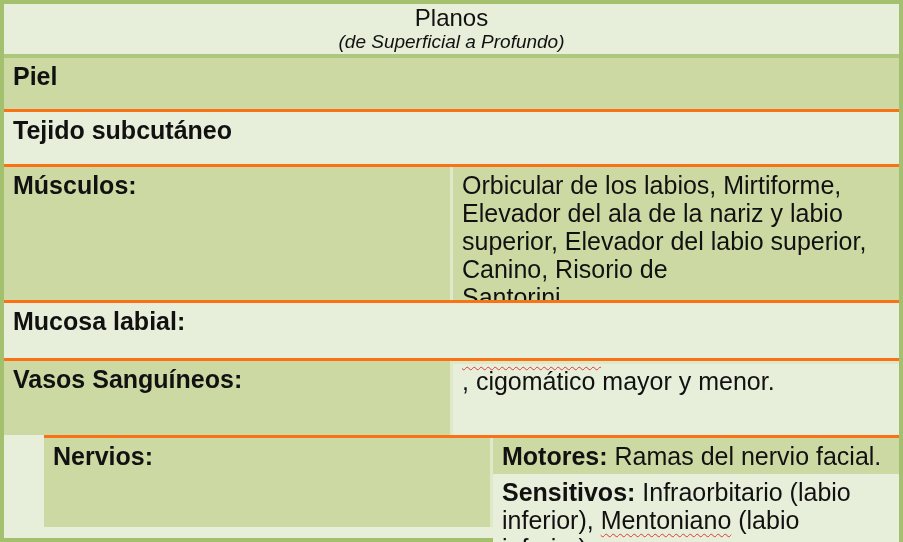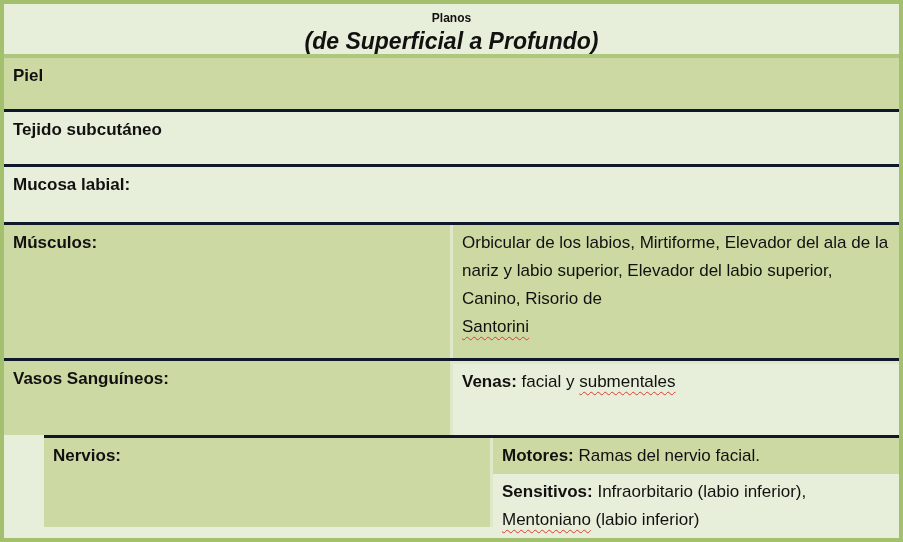--- a/index.html
+++ b/index.html
@@ -21,47 +21,47 @@
   
   .thead {
     height: 48px;
     box-sizing: content-box;
     background: #e7eed9;
     border-bottom: 4px solid #adc77d;
     text-align: center;
     padding-top: 2px;
   }
   .thead .title {
-    font-size: 12px;
-    font-weight: bold;
+    font-size: 24px;
+    font-weight: normal;
     line-height: 24px;
   }
   .thead .subtitle {
-    font-size: 23px;
-    font-weight: bold;
+    font-size: 19px;
+    font-weight: normal;
     font-style: italic;
     line-height: 23px;
   }
   
   .row { display: flex; box-sizing: border-box; }
-  .bt  { border-top: 3px solid #0f172a; }
+  .bt  { border-top: 3px solid #f97316; }
   .dark  { background: #ccd9a3; }
   .light { background: #e7eed9; }
 
   .h-piel     { height: 51px; }
   .h-tejido   { height: 55px; }
   .h-musculos { height: 136px; }
   .h-mucosa   { height: 58px; }
   .h-vasos    { height: 77px; }
   .h-nervios  { height: 92px; margin-left: 40px; }
 
   .cell {
     box-sizing: border-box;
     padding: 4px 10px 4px 9px;
-    font-size: 17px;
+    font-size: 25px;
     line-height: 28px;
   }
   .cell.full { flex: 1; }
   .label { font-weight: bold; }
 
   .col-left { width: 446px; flex: 0 0 446px; }
   .vline {
     width: 3px; flex: 0 0 3px;
     background: #dfe9ca;
   }
@@ -97,42 +97,41 @@
   </div>
 
   <div class="row dark h-piel">
     <div class="cell full label">Piel</div>
   </div>
 
   <div class="row light h-tejido bt">
     <div class="cell full label">Tejido subcutáneo</div>
   </div>
 
-  <div class="row light h-mucosa bt">
-    <div class="cell full label">Mucosa labial:</div>
-  </div>
-
   <div class="row dark h-musculos bt">
     <div class="cell col-left label">Músculos:</div>
     <div class="vline"></div>
     <div class="cell col-right">
         <span>Orbicular de los labios, Mirtiforme, Elevador del ala de la nariz y labio superior, Elevador del labio superior, Canino, Risorio de </span>
         <span class="missp">Santorini</span>
         <span>, </span>
         <span class="missp">Buccionador</span>
         <span>, cigomático mayor y menor.</span>
       </div>
   </div>
 
+  <div class="row light h-mucosa bt">
+    <div class="cell full label">Mucosa labial:</div>
+  </div>
+
   <div class="row h-vasos bt">
     <div class="cell col-left label dark">Vasos Sanguíneos:</div>
     <div class="vline"></div>
     <div class="col-right">
       <div class="hline"></div>
-      <div class="cell sub light h-venas"><span class="b">Venas:</span><span> facial y </span><span class="missp">submentales</span></div>
     </div>
   </div>
 
   <div class="row h-nervios bt">
     <div class="cell col-left label dark">Nervios:</div>
     <div class="vline"></div>
     <div class="col-right">
       <div class="cell sub dark h-motores"><span class="b">Motores:</span><span> Ramas del nervio facial.</span></div>
       <div class="hline"></div>
       <div class="cell sub light h-sensitivos"><span class="b">Sensitivos:</span><span> Infraorbitario (labio inferior), </span><span class="missp">Mentoniano</span><span> (labio inferior)</span></div>

